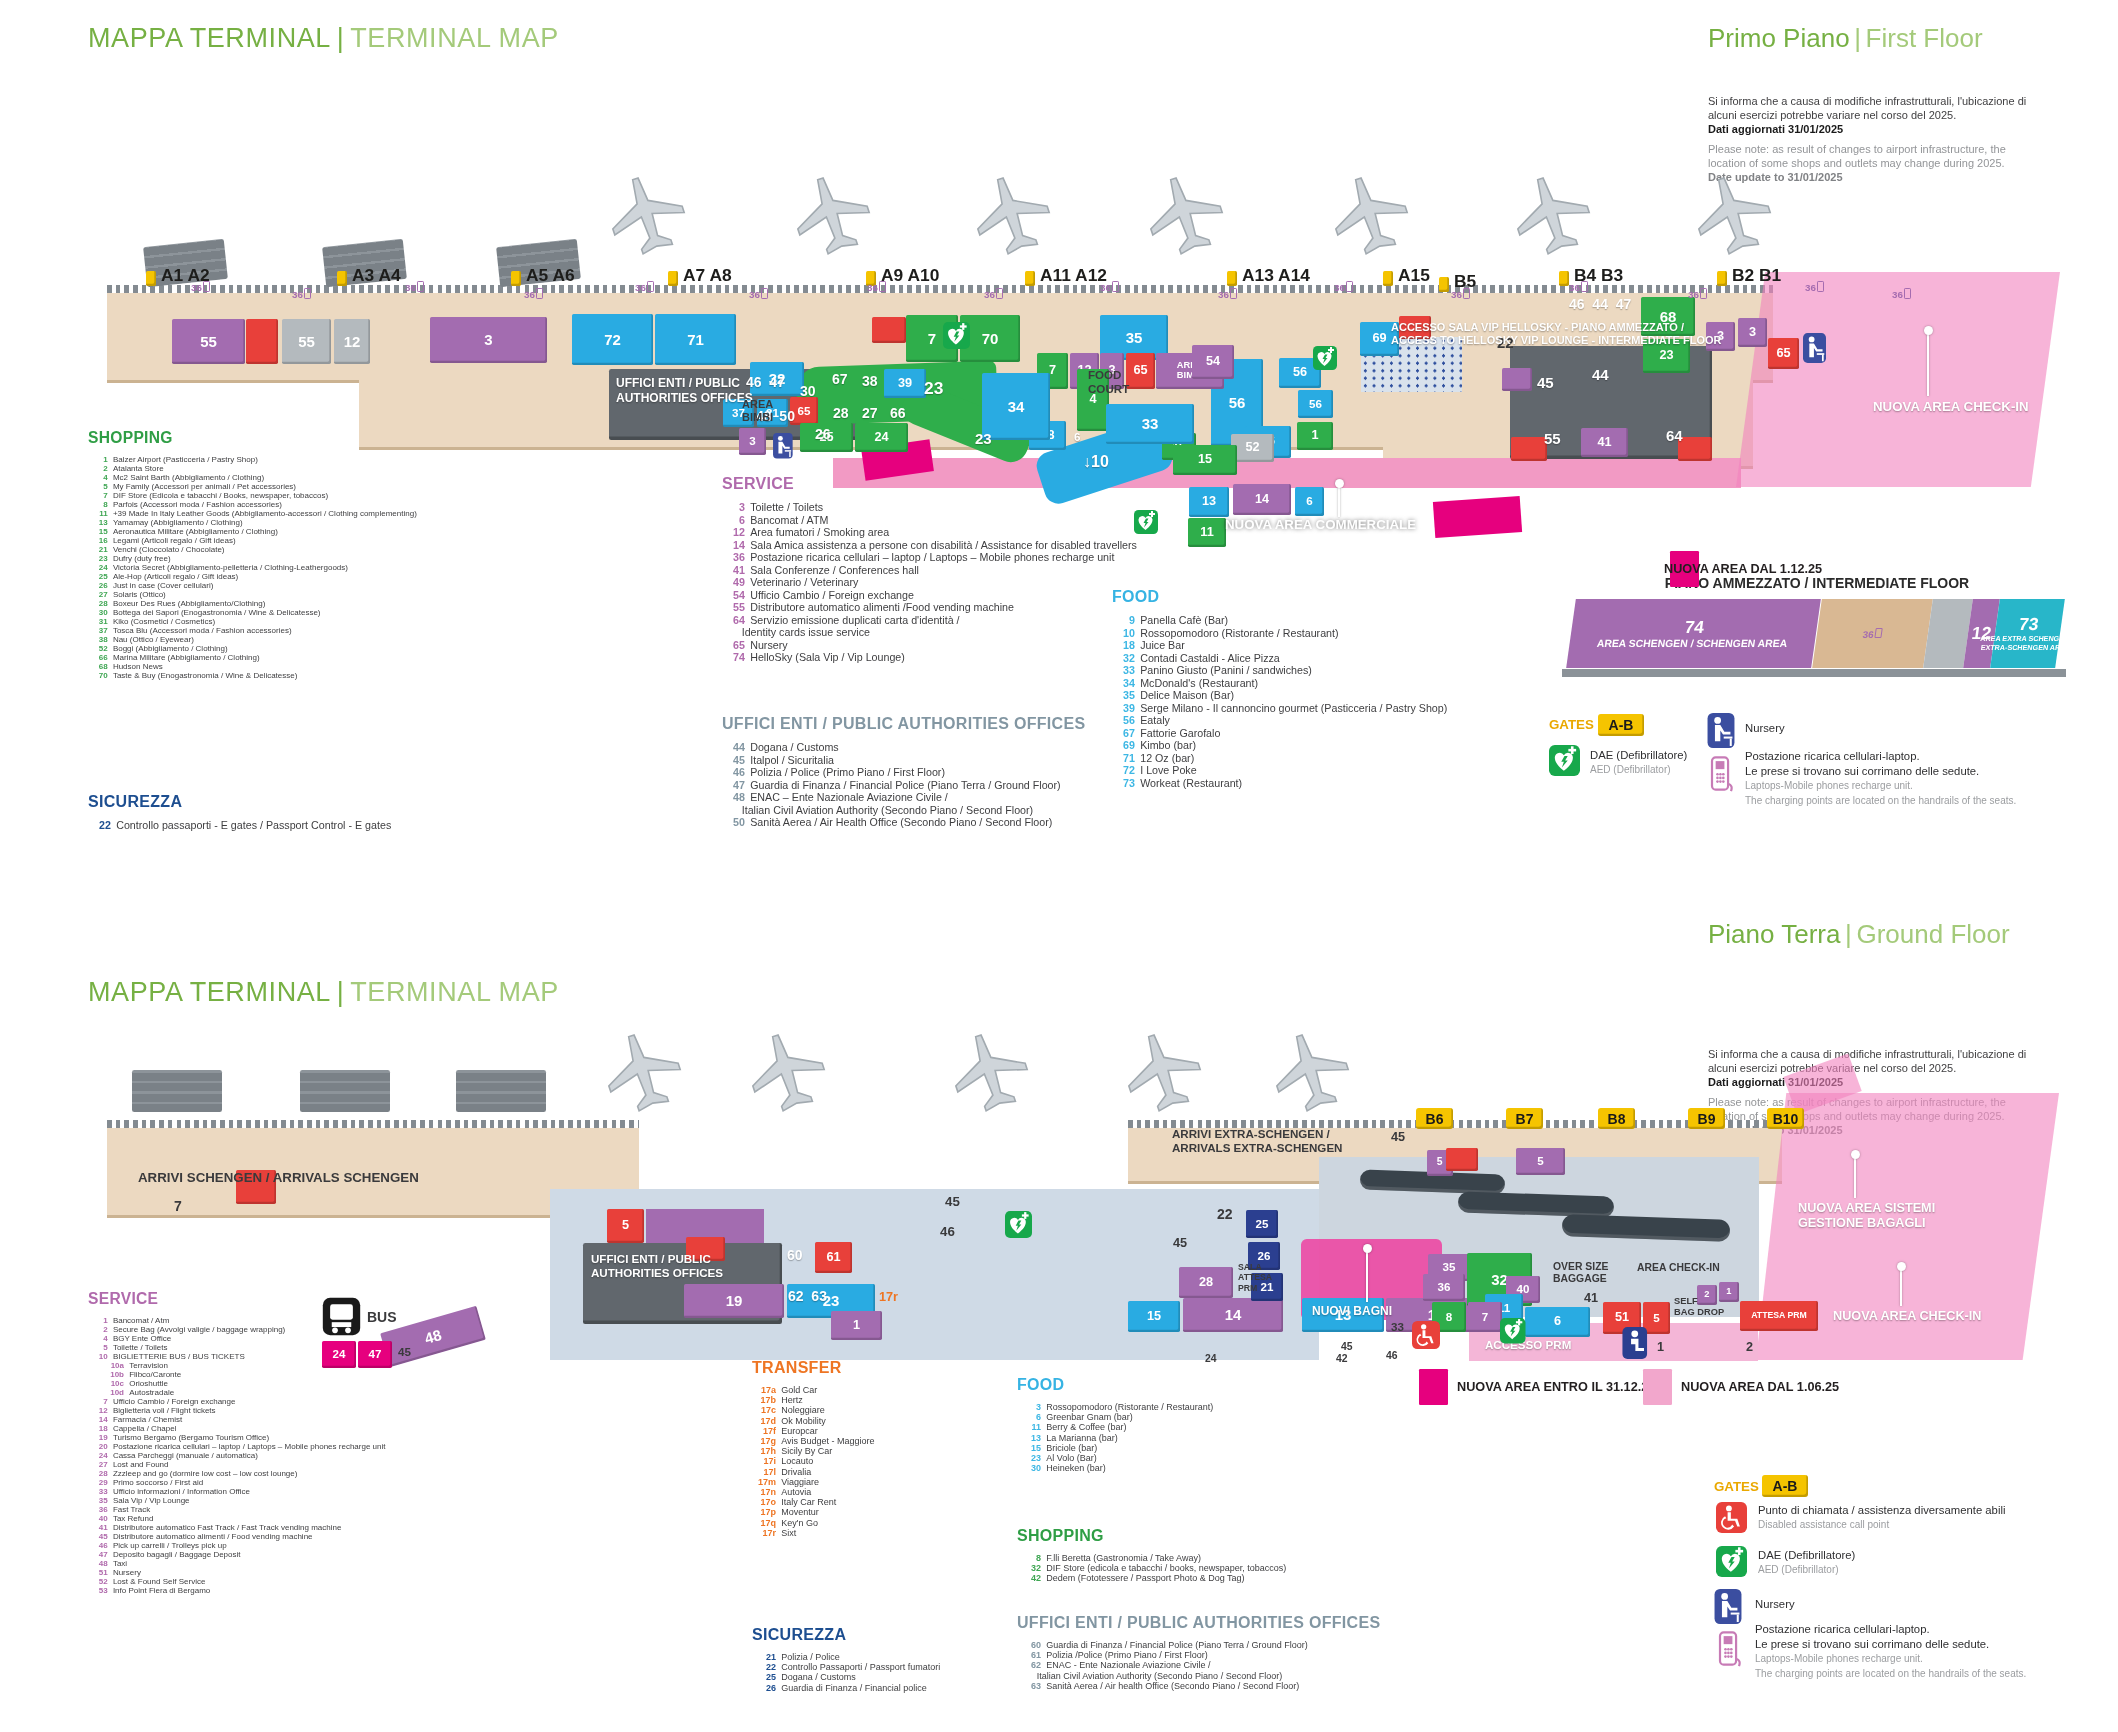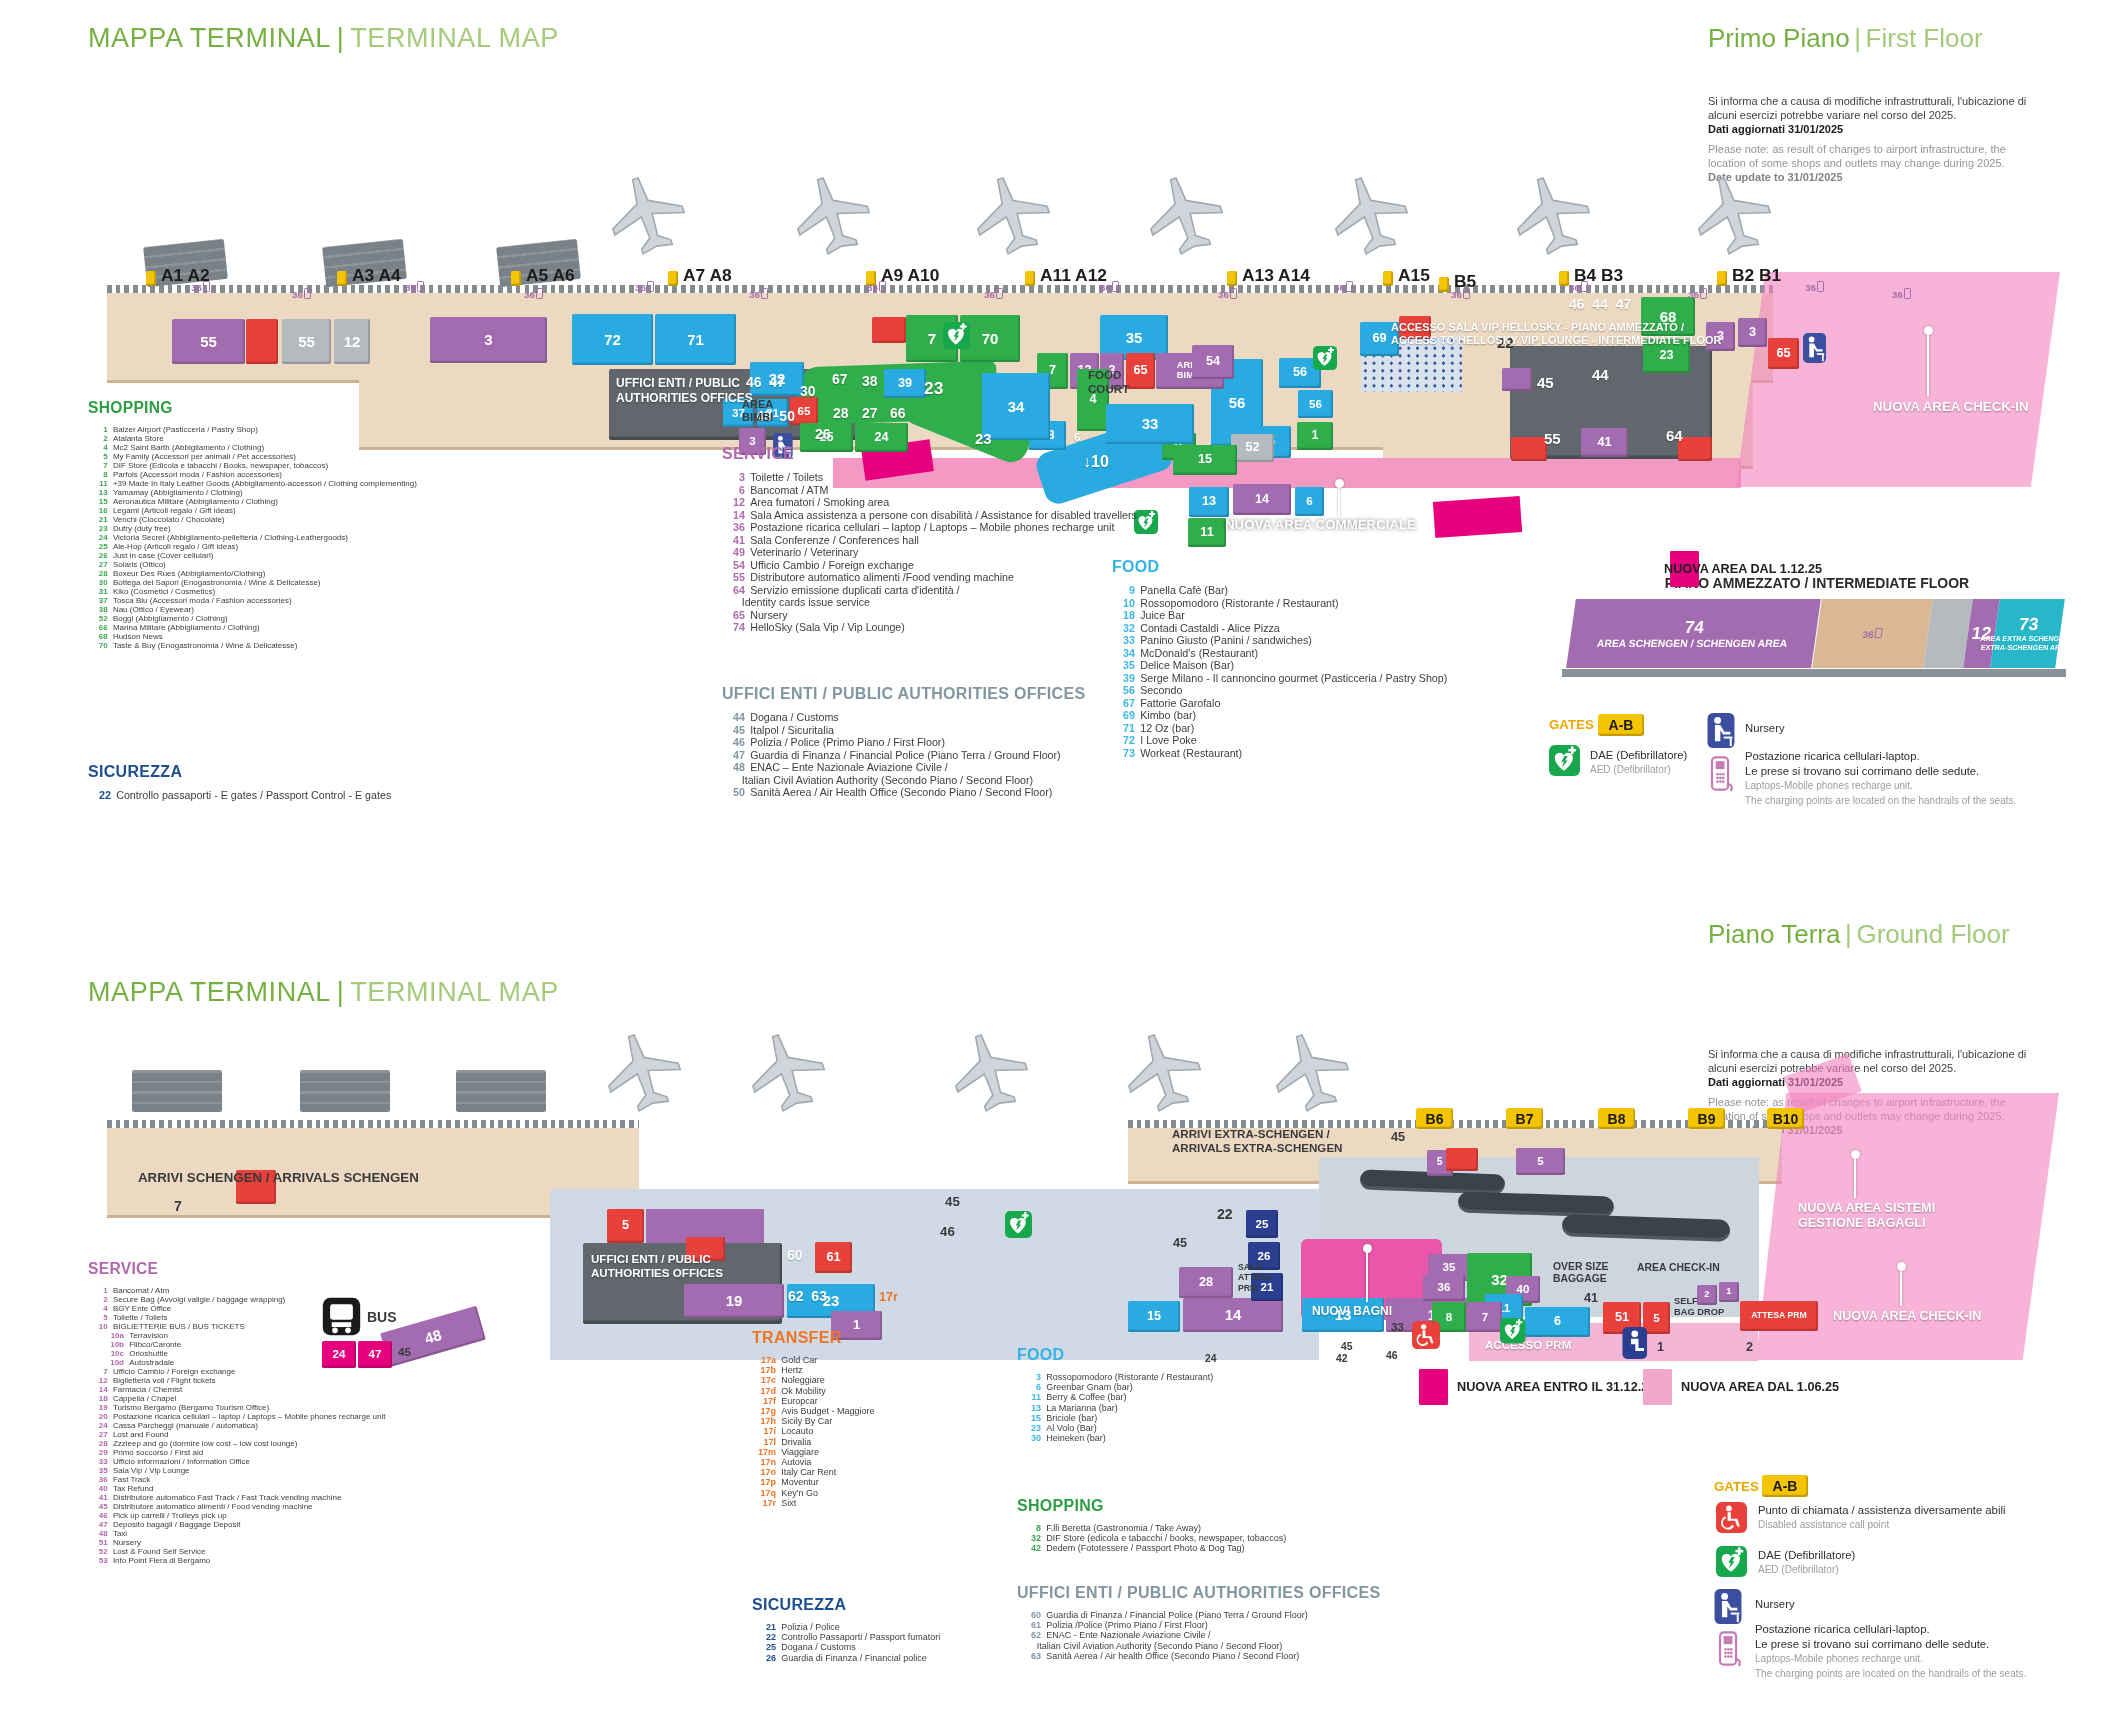--- a/index.html
+++ b/index.html
@@ -14,21 +14,21 @@
   .floor-title .it{color:#76b043;}
   .floor-title .sep{color:#a4ca7a;padding:0 4.6px;}
   .floor-title .en{color:#a4ca7a;}
   .notes{position:absolute;font-size:11px;line-height:14px;}
   .notes .it{color:#414042;}
   .notes .itb{color:#1a1a1a;font-weight:bold;}
   .notes .en{color:#939598;}
   .notes .enb{color:#808285;font-weight:bold;}
   .notes .gap{height:5.8px;}
   
-  .lg{position:absolute;}
+  .lg{position:absolute;margin-top:30px;}
   .lg .lh{font-weight:bold;margin-bottom:7px;letter-spacing:0.3px;}
   .lg.small .lh{font-size:15.6px;margin-bottom:8px;}
   .lg.mid .lh, .lg.mid2 .lh{font-size:16px;margin-bottom:8px;}
   .lg .li{display:flex;white-space:nowrap;}
   .lg .n{font-weight:bold;text-align:right;flex:0 0 19.7px;padding-right:5.2px;}
   .lg .t{color:#3e3e40;}
   .lg.small .li{font-size:8px;line-height:9px;}
   .lg.mid .li{font-size:10.7px;line-height:12.5px;}
   .lg.mid2 .li{font-size:9px;line-height:10.2px;}
   .lg.mid .n{flex-basis:23px;}
@@ -583,21 +583,21 @@
       <div class="li">
         <div class="n" style="color:#3db7e4">35</div>
         <div class="t">Delice Maison (Bar)</div>
       </div>
       <div class="li">
         <div class="n" style="color:#3db7e4">39</div>
         <div class="t">Serge Milano - Il cannoncino gourmet (Pasticceria / Pastry Shop)</div>
       </div>
       <div class="li">
         <div class="n" style="color:#3db7e4">56</div>
-        <div class="t">Secondo</div>
+        <div class="t">Eataly</div>
       </div>
       <div class="li">
         <div class="n" style="color:#3db7e4">67</div>
         <div class="t">Fattorie Garofalo</div>
       </div>
       <div class="li">
         <div class="n" style="color:#3db7e4">69</div>
         <div class="t">Kimbo (bar)</div>
       </div>
       <div class="li">

